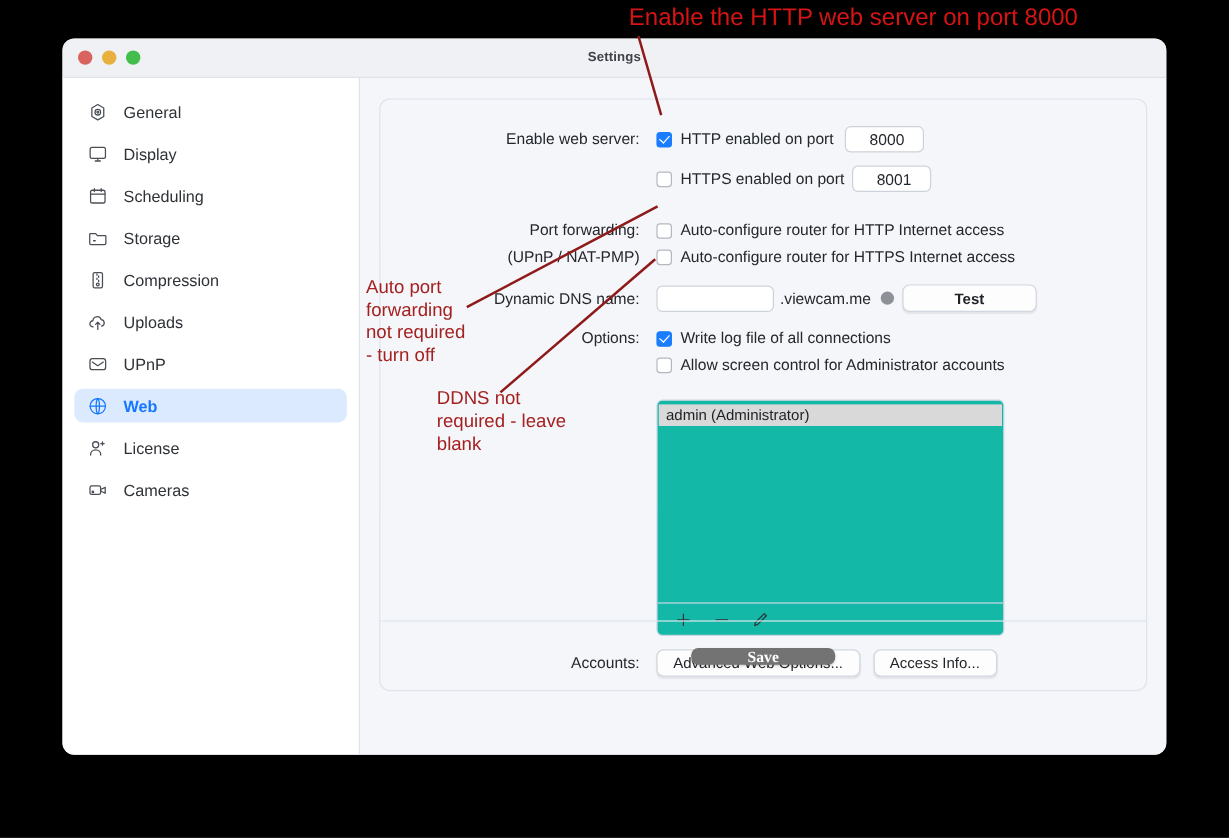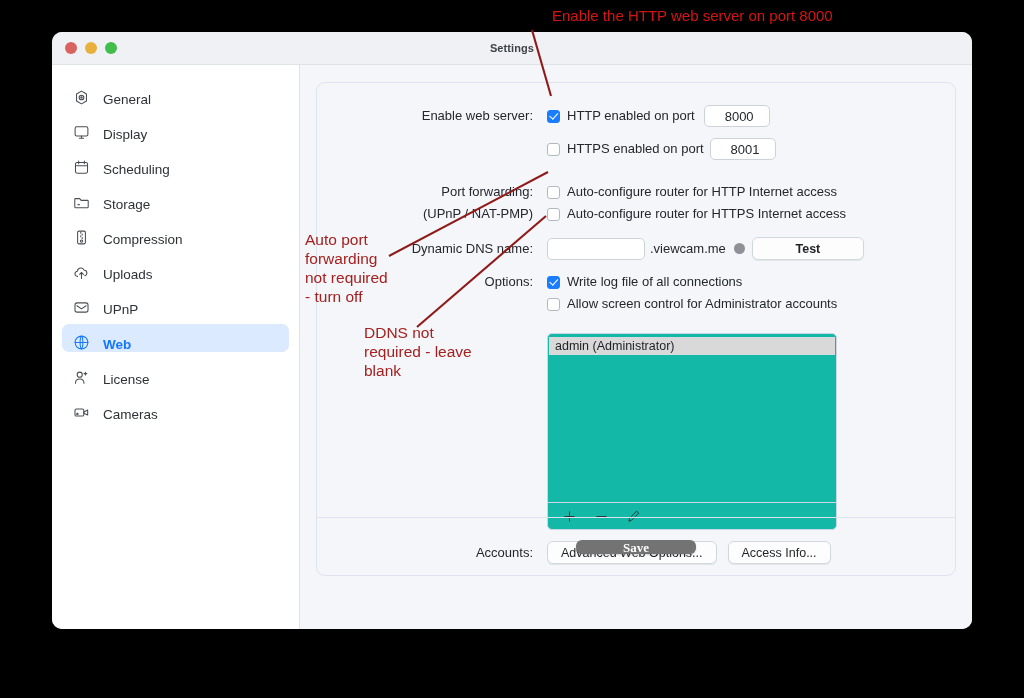--- a/index.html
+++ b/index.html
@@ -41,21 +41,21 @@
 
   .body-row { display: flex; height: 564px; }
 
   
   .sidebar {
     width: 248px; background: #ffffff;
     border-right: 1px solid #dfe2e7;
     padding: 14px 10px 0 10px;
   }
   .side-item {
-    display: flex; align-items: flex-end; gap: 12px;
+    display: flex; align-items: center; gap: 12px;
     height: 28px; margin-bottom: 7px;
     padding: 0 10px; border-radius: 7px;
     font-size: 13.5px; color: #2e3136;
     cursor: default;
   }
   .side-item.active { background: #dbeafe; color: #1677ff; font-weight: bold; }
   .side-item.active svg { stroke: #1677ff; }
   .side-icon { width: 19px; height: 19px; display: flex; align-items: center; justify-content: center; flex: 0 0 19px; }
   .side-icon svg { width: 17px; height: 17px; fill: none; stroke: #4a4e55; stroke-width: 1.5; stroke-linecap: round; stroke-linejoin: round; }
 
@@ -154,21 +154,21 @@
 
   .btnrow { display: flex; gap: 11px; margin-top: 11px; }
 
   
   #anno { position: absolute; left: 0; top: 0; width: 1024px; height: 698px; pointer-events: none; }
   .anno-txt {
     position: absolute; color: #a52020;
     font-family: "Liberation Sans", sans-serif;
     font-size: 15.5px; line-height: 19px; white-space: pre-line;
   }
-  #anno-top { left: 552px; top: 6px; color: #d61414; font-size: 15px; white-space: nowrap; }
+  #anno-top { left: 524px; top: 6px; color: #d61414; font-size: 20px; white-space: nowrap; }
   #anno-port { left: 305px; top: 230px; }
   #anno-ddns { left: 364px; top: 323px; }
 </style>
 </head>
 <body>
 
 <div id="root">
 
   <div class="window">
 

